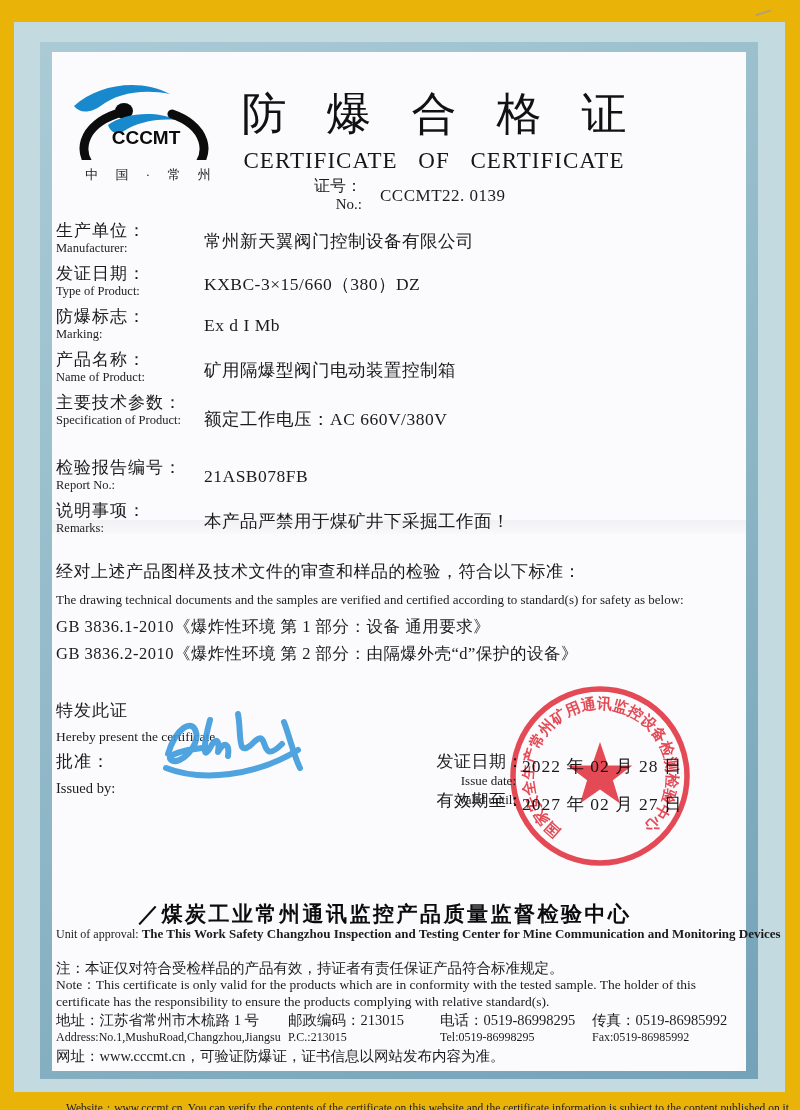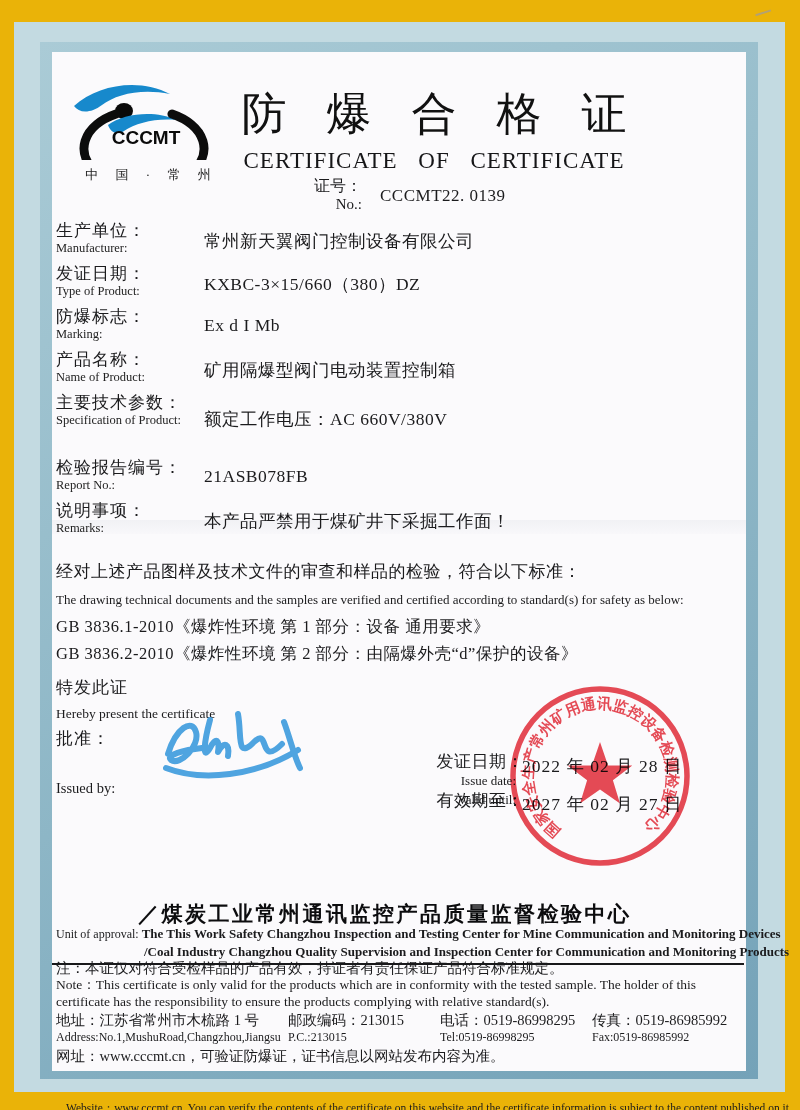--- a/index.html
+++ b/index.html
@@ -41,21 +41,21 @@
   .fgap { height:15px; }
 
   
   .standards { position:absolute; left:4px; top:508px; right:6px; }
   .standards .intro-zh { font-size:17px; letter-spacing:.5px; margin-bottom:9px; }
   .standards .intro-en { font-size:13px; margin-bottom:5px; }
   .standards .gb { font-size:16.5px; line-height:27px; letter-spacing:.5px; }
 
   
   .present { position:absolute; left:4px; top:624px; }
-  .present .zh { font-size:17px; letter-spacing:1px; margin-bottom:7px; }
+  .present .zh { font-size:17px; letter-spacing:1px; margin-bottom:7px;margin-top:23px; }
   .present .en { font-size:13.5px; margin-bottom:5px; }
   .present .approve { font-size:17px; letter-spacing:1px; }
   .signature { position:absolute; left:106px; top:652px; }
   .issuedby { position:absolute; left:4px; top:728px; font-size:14.5px; }
 
   .dlab-zh { position:absolute; left:376px; width:96px; text-align:right; font-size:17px; letter-spacing:.5px; z-index:2; }
   .dlab-en { position:absolute; left:368px; width:96px; text-align:right; font-size:13px; z-index:2; }
   .dval { position:absolute; left:470px; font-size:17.5px; letter-spacing:1px; z-index:2; white-space:nowrap; }
   .stamp { position:absolute; left:452px; top:628px; z-index:3; mix-blend-mode:multiply; opacity:.88; }
 
@@ -189,23 +189,20 @@
           <text font-size="15" fill="#e5323e" font-weight="bold" letter-spacing="0.5">
             <textPath href="#stampArc" startOffset="0" textLength="332" lengthAdjust="spacing">国家安全生产常州矿用通讯监控设备检测检验中心</textPath>
           </text>
         </svg>
 
         <div class="unit-l2">／煤炭工业常州通讯监控产品质量监督检验中心</div>
         <div class="unit-en1">
           <span>Unit of approval:</span>
           <b>The This Work Safety Changzhou Inspection and Testing Center for Mine Communication and Monitoring Devices</b>
         </div>
-        <div class="unit-en2">
-          <b>/Coal Industry Changzhou Quality Supervision and Inspection Center for Communication and Monitoring Products</b>
-        </div>
 
         <div class="note-zh">注：本证仅对符合受检样品的产品有效，持证者有责任保证产品符合标准规定。</div>
         <div class="note-en">Note：This certificate is only valid for the products which are in conformity with the tested sample. The holder of this certificate has the responsibility to ensure the products complying with relative standard(s).</div>
 
         <div class="addr-zh">
           <span class="c1">地址：江苏省常州市木梳路 1 号</span>
           <span class="c2">邮政编码：213015</span>
           <span class="c3">电话：0519-86998295</span>
           <span class="c4">传真：0519-86985992</span>
         </div>

